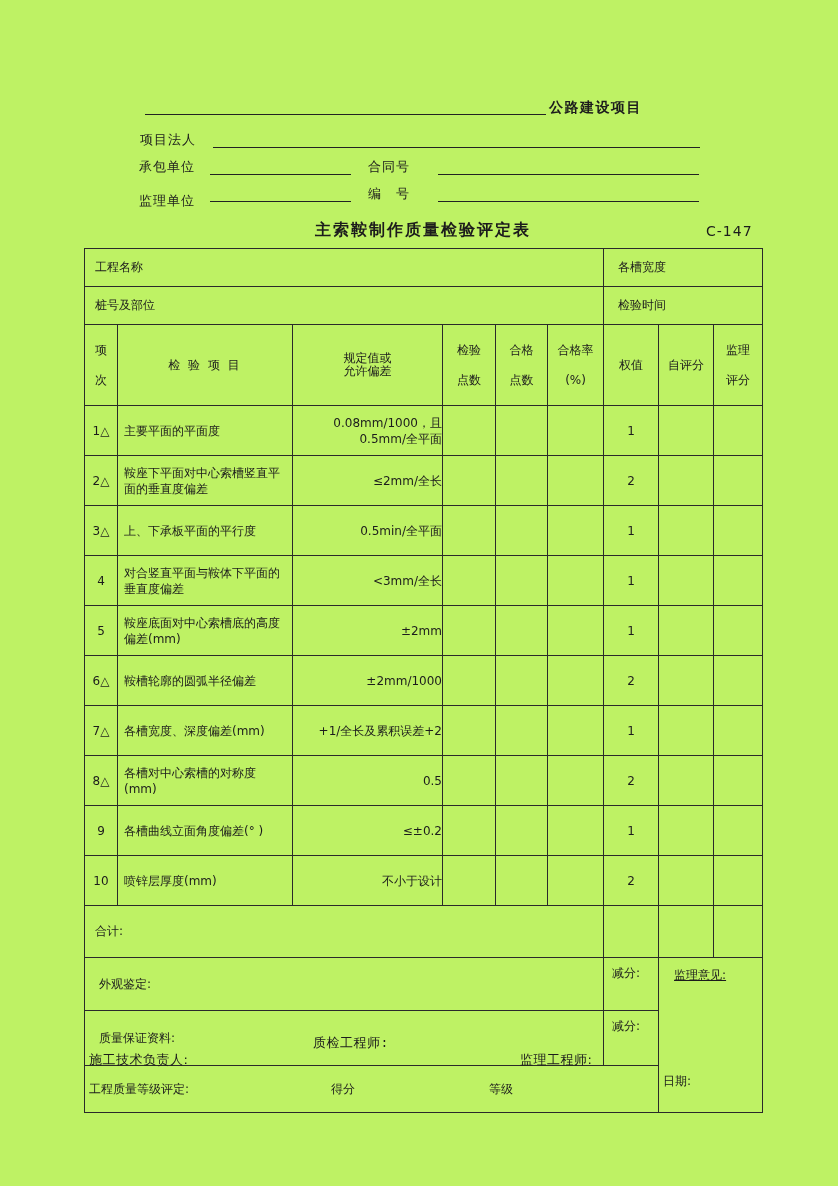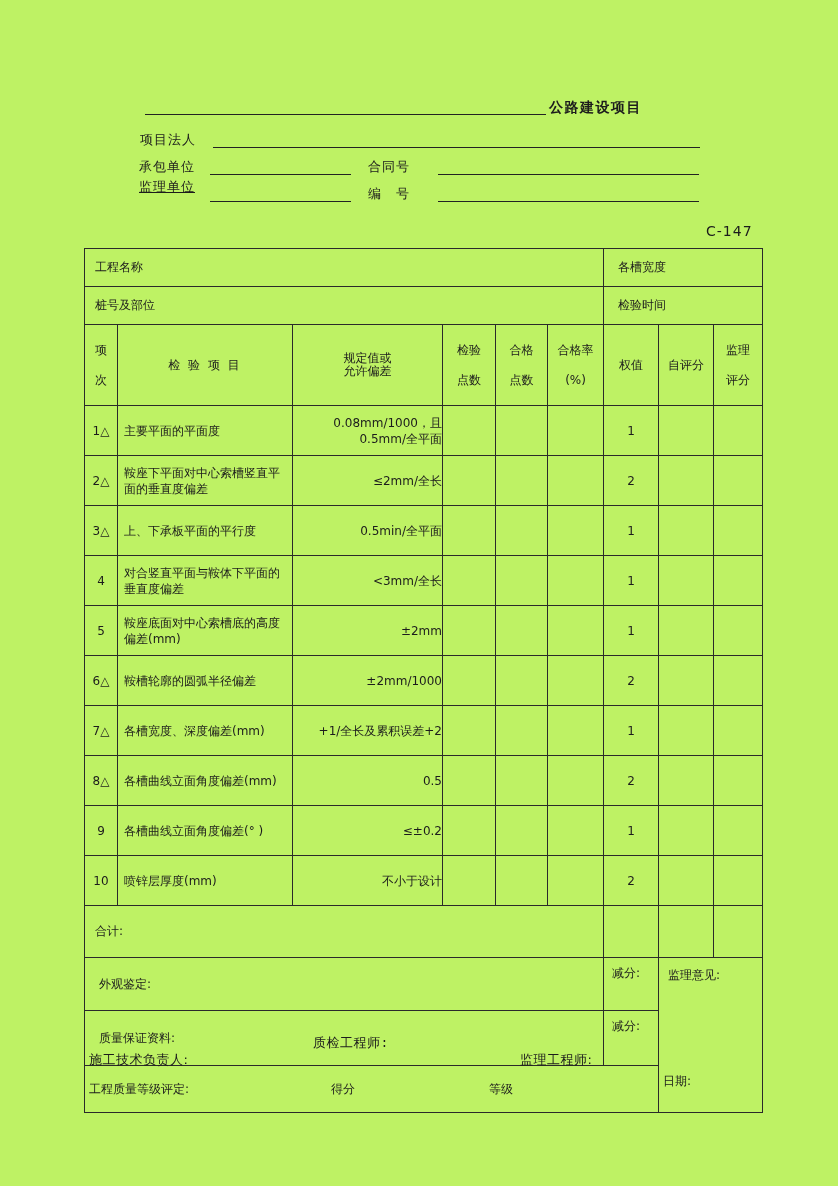--- a/index.html
+++ b/index.html
@@ -33,21 +33,21 @@
   .h1s{letter-spacing:2px;}
   .td-item{padding:2px 4px 2px 6px !important;line-height:16px;}
   .td-spec{text-align:right;padding-left:8px !important;}
   .spec-line{line-height:16px;white-space:nowrap;}
   .spec-line.indent{padding-left:14px;}
   .deduct{vertical-align:top !important;padding:7px 0 0 8px !important;}
   .opinion{vertical-align:top !important;}
   .opinion-in{height:138px;display:flex;flex-direction:column;
               justify-content:space-between;align-items:flex-start;
               padding:9px 4px 6px 4px;box-sizing:border-box;}
-  .opinion-label{margin-left:5px;}
+  .opinion-label{margin-left:11px;text-decoration:underline;}
   .grade-cell{position:relative;padding-left:4px !important;}
   .pos-score{position:absolute;left:246px;top:15px;}
   .pos-grade{position:absolute;left:404px;top:15px;}
   .footer-lbl{font-size:13px;letter-spacing:0.5px;white-space:nowrap;}
 </style>
 </head>
 <body>
 
 <div class="page">
 
@@ -55,25 +55,26 @@
   <div class="abs proj-suffix" style="left:549px;top:99px;">公路建设项目</div>
 
   <div class="abs lbl" style="left:140px;top:131px;">项目法人</div>
   <div class="abs uline" style="left:213px;top:147px;width:487px;"></div>
 
   <div class="abs lbl" style="left:139px;top:158px;text-align:center;">承包单位</div>
   <div class="abs uline" style="left:210px;top:174px;width:141px;"></div>
   <div class="abs lbl" style="left:368px;top:158px;">合同号</div>
   <div class="abs uline" style="left:438px;top:174px;width:261px;"></div>
 
-  <div class="abs lbl" style="left:139px;top:178px;text-decoration:underline;">监理单位</div>
+  <div class="abs lbl" style="left:139px;top:192px;">监理单位</div>
   <div class="abs uline" style="left:210px;top:201px;width:141px;"></div>
   <div class="abs lbl" style="left:368px;top:185px;">编　号</div>
   <div class="abs uline" style="left:438px;top:201px;width:261px;"></div>
 
+  <div class="abs form-title">主索鞍制作质量检验评定表</div>
   <div class="abs form-code" style="left:706px;top:223px;">C-147</div>
 
   <table class="main">
     <colgroup>
       <col style="width:33px">
         <col style="width:175px">
         <col style="width:150px">
       <col style="width:53px">
         <col style="width:52px">
         <col style="width:56px">
@@ -196,21 +197,21 @@
           </td>
           <td class="cc"></td>
           <td class="cc"></td>
           <td class="cc"></td>
           <td class="cc">1</td>
           <td class="cc"></td>
           <td class="cc"></td>
         </tr>
         <tr class="r-data">
           <td class="cc">8△</td>
-          <td class="td-item">各槽曲线立面角度偏差(mm)</td>
+          <td class="td-item">各槽对中心索槽的对称度(mm)</td>
           <td class="td-spec">
             <div class="spec-line">0.5</div>
           </td>
           <td class="cc"></td>
           <td class="cc"></td>
           <td class="cc"></td>
           <td class="cc">2</td>
           <td class="cc"></td>
           <td class="cc"></td>
         </tr>

